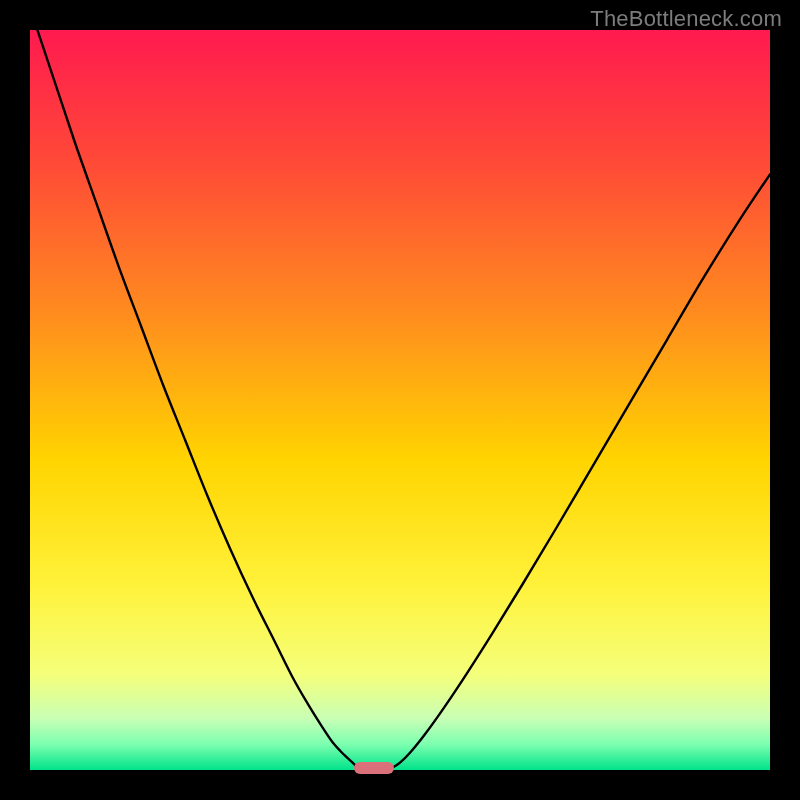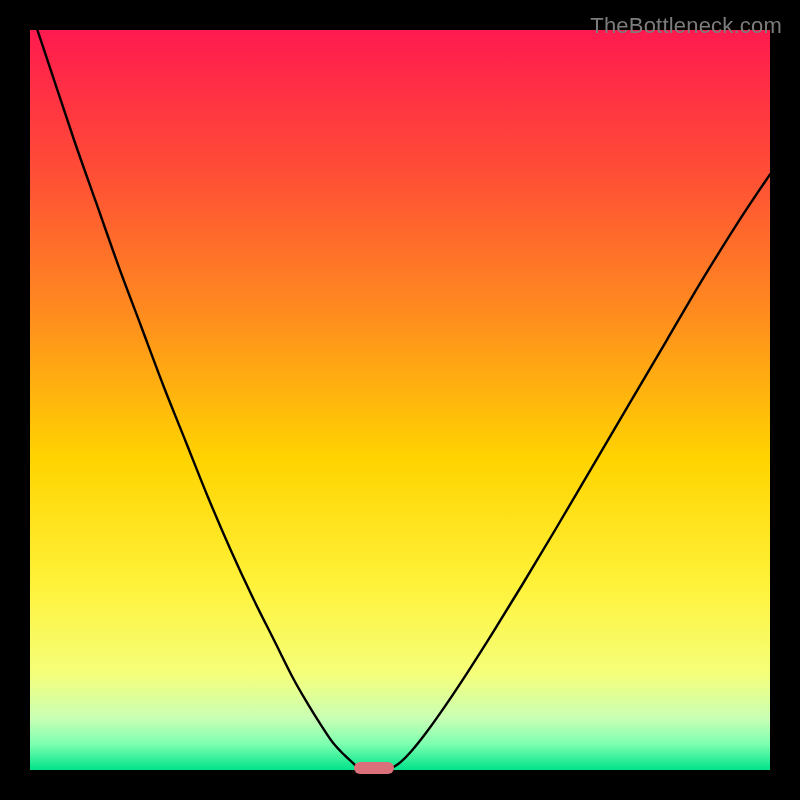--- a/index.html
+++ b/index.html
@@ -19,21 +19,20 @@
   }
   .watermark {
     position: absolute;
     top: 6px;
     right: 18px;
     color: #7c7c7c;
     font-size: 22px;
     font-weight: 500;
     letter-spacing: 0.2px;
     z-index: 3;
-    margin-top: 7px;
   }
   .plot {
     position: absolute;
     left: 30px;
     top: 30px;
     width: 740px;
     height: 740px;
     z-index: 1;
   }
   .marker {

